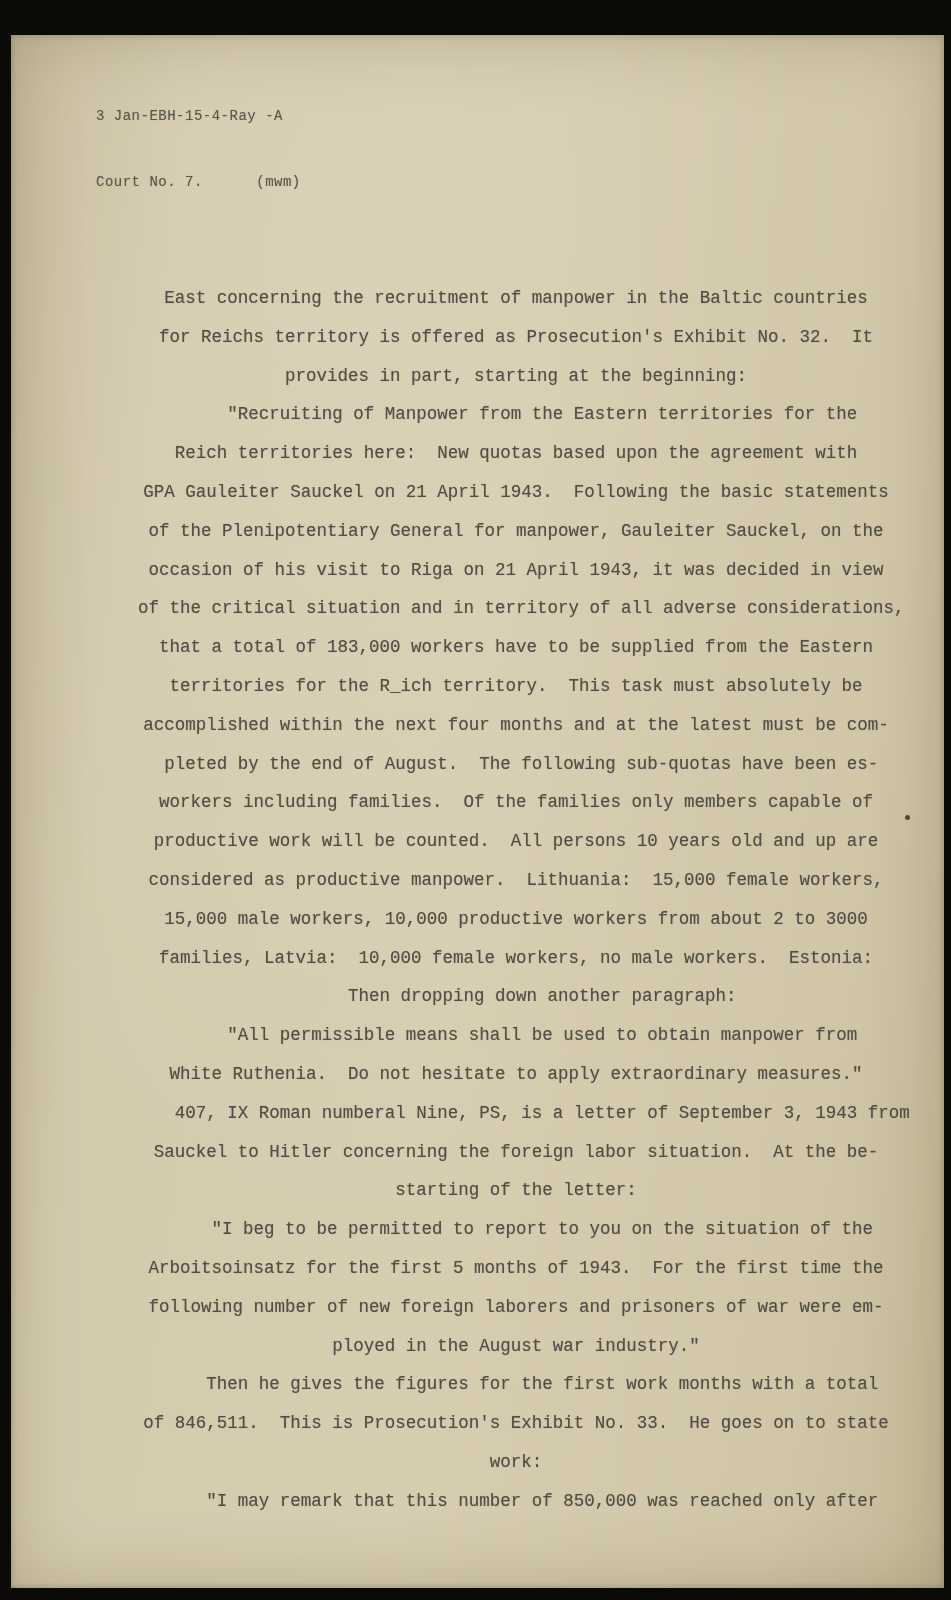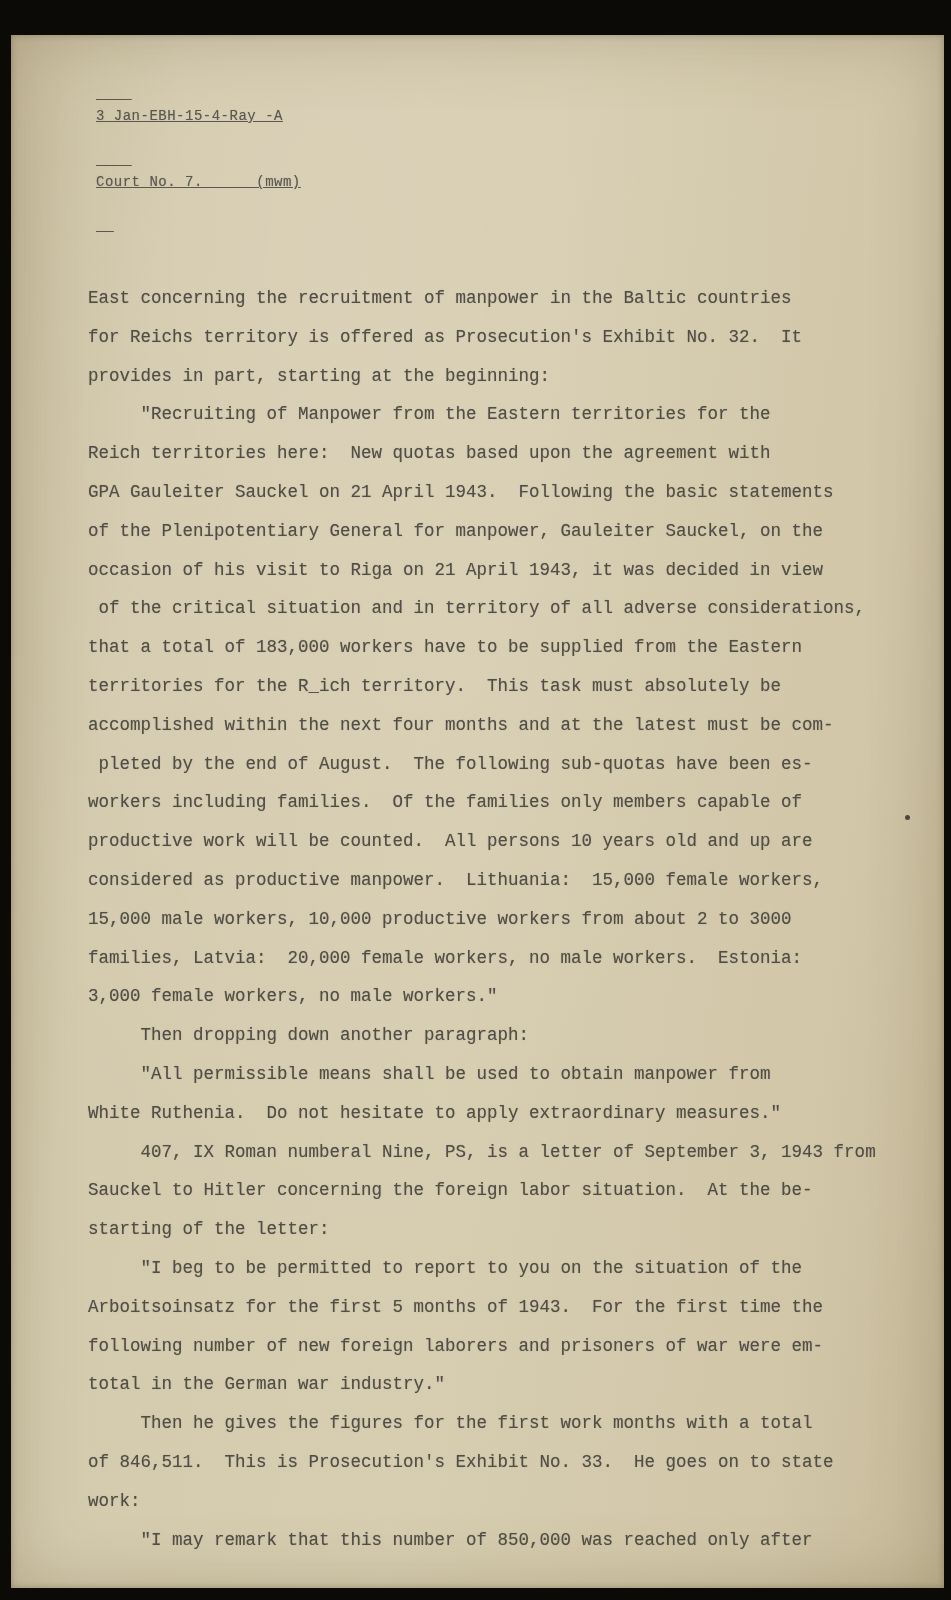--- a/index.html
+++ b/index.html
@@ -31,31 +31,31 @@
   }
   .doc-header {
     padding-top: 26px;
     padding-left: 85px;
     font-size: 14px;
     line-height: 22px;
     letter-spacing: 0.5px;
     color: #5b584e;
     white-space: pre;
     text-shadow: 0 0 1px rgba(91, 88, 78, 0.45);
-    text-decoration: underline;
   }
   .doc-body {
     margin-top: 42px;
     padding-left: 77px;
     font-size: 17.5px;
     line-height: 38.8px;
     text-shadow: 0 0 1px rgba(81, 78, 69, 0.45);
   }
   .line {
     white-space: pre;
+    text-align: center;
   }
   .speck {
     position: absolute;
     left: 894px;
     top: 780px;
     width: 5px;
     height: 5px;
     border-radius: 50%;
     background: #38342a;
     opacity: 0.85;
@@ -81,32 +81,31 @@
       <div class="line">occasion of his visit to Riga on 21 April 1943, it was decided in view</div>
       <div class="line"> of the critical situation and in territory of all adverse considerations,</div>
       <div class="line">that a total of 183,000 workers have to be supplied from the Eastern</div>
       <div class="line">territories for the R_ich territory.  This task must absolutely be</div>
       <div class="line">accomplished within the next four months and at the latest must be com-</div>
       <div class="line"> pleted by the end of August.  The following sub-quotas have been es-</div>
       <div class="line">workers including families.  Of the families only members capable of</div>
       <div class="line">productive work will be counted.  All persons 10 years old and up are</div>
       <div class="line">considered as productive manpower.  Lithuania:  15,000 female workers,</div>
       <div class="line">15,000 male workers, 10,000 productive workers from about 2 to 3000</div>
-      <div class="line">families, Latvia:  20,000 female workers, no male workers.  Estonia:</div>
-      <div class="line">3,000 female workers, no male workers."</div>
+      <div class="line">families, Latvia:  10,000 female workers, no male workers.  Estonia:</div>
       <div class="line">     Then dropping down another paragraph:</div>
       <div class="line">     "All permissible means shall be used to obtain manpower from</div>
       <div class="line">White Ruthenia.  Do not hesitate to apply extraordinary measures."</div>
       <div class="line">     407, IX Roman numberal Nine, PS, is a letter of September 3, 1943 from</div>
       <div class="line">Sauckel to Hitler concerning the foreign labor situation.  At the be-</div>
       <div class="line">starting of the letter:</div>
       <div class="line">     "I beg to be permitted to report to you on the situation of the</div>
       <div class="line">Arboitsoinsatz for the first 5 months of 1943.  For the first time the</div>
       <div class="line">following number of new foreign laborers and prisoners of war were em-</div>
-      <div class="line">total in the German war industry."</div>
+      <div class="line">ployed in the August war industry."</div>
       <div class="line">     Then he gives the figures for the first work months with a total</div>
       <div class="line">of 846,511.  This is Prosecution's Exhibit No. 33.  He goes on to state</div>
       <div class="line">work:</div>
       <div class="line">     "I may remark that this number of 850,000 was reached only after</div>
     </div>
 
   <div class="speck"></div>
 </div>
 
 </body></html>

